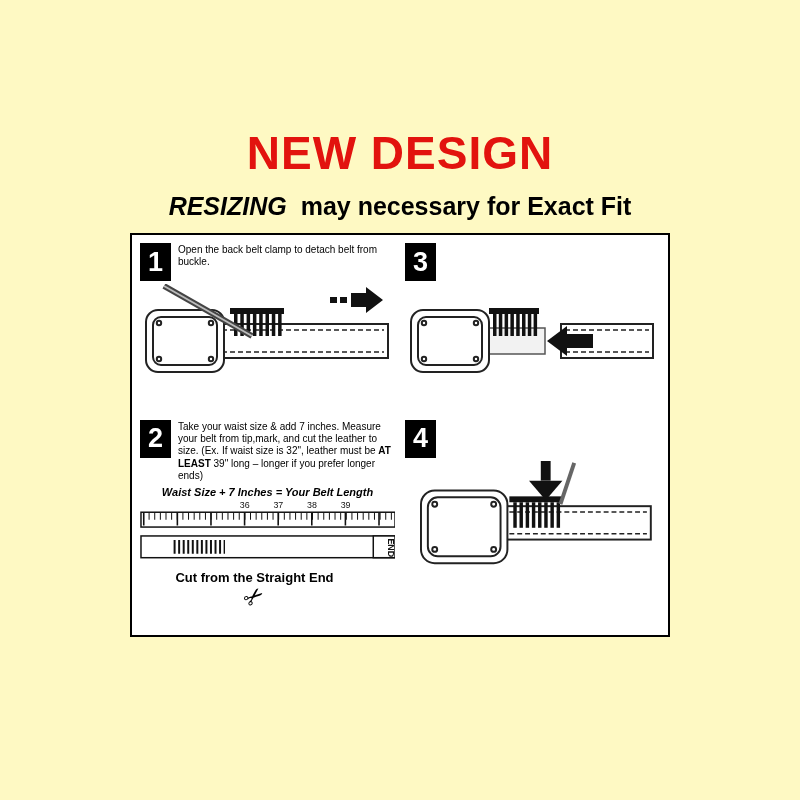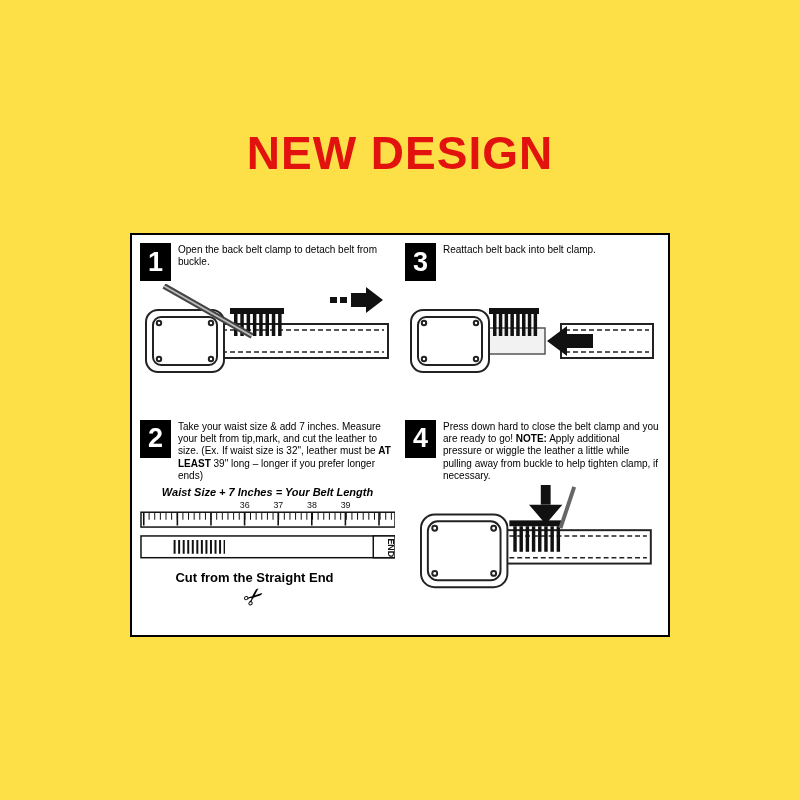--- a/index.html
+++ b/index.html
@@ -1,17 +1,17 @@
 <!DOCTYPE html>
 <html><head>
 <meta charset="utf-8">
 <style>
   html,body { margin:0; padding:0; background:#ffffff; }
   body { width:800px; height:800px; overflow:hidden; font-family:"Liberation Sans", sans-serif; color:#000; }
-  .sheet { position:relative; width:800px; height:800px; background:#fde047; }
+  .sheet { position:relative; width:800px; height:800px; background:#fef9c3; }
 
   .title { position:absolute; top:126px; left:0; width:100%; margin:0; text-align:center;
            font-size:46px; font-weight:700; letter-spacing:1px; color:#e2130e; }
   .subtitle { position:absolute; top:192px; left:0; width:100%; text-align:center;
               font-size:25px; font-weight:600; color:#000; }
   .subtitle .em { font-style:italic; font-weight:800; margin-right:7px; }
 
   .box { position:absolute; left:130px; top:233px; width:540px; height:404px; box-sizing:border-box;
          border:2px solid #000; padding:8px; background:#fff;
          display:grid; grid-template-columns:1fr 1fr; column-gap:10px; row-gap:6px; }
@@ -31,20 +31,23 @@
   .cut-text { font-size:13px; font-weight:700; }
   .scissors { font-size:24px; display:inline-block; transform:rotate(-40deg); line-height:1; }
 </style>
 </head>
 <body>
 
 <div class="sheet">
 
   <h1 class="title">NEW DESIGN</h1>
 
+  <div class="subtitle">
+    <span class="em">RESIZING</span><span> may necessary for Exact Fit</span>
+  </div>
 
   <div class="box">
 
     <div class="cell">
       <div class="step-head">
         <div class="badge">1</div>
         <div class="step-text">Open the back belt clamp to detach belt from buckle.</div>
       </div>
       <svg class="illus" width="250" height="112" viewBox="0 0 250 112">
         <rect x="78" y="40" width="170" height="34" fill="#fff" stroke="#222" stroke-width="2"></rect>
@@ -77,21 +80,20 @@
           <rect x="190" y="13" width="7" height="6"></rect>
           <rect x="200" y="13" width="7" height="6"></rect>
           <path d="M211 9 h15 v-6 l17 13 -17 13 v-6 h-15 z"></path>
         </g>
       </svg>
     </div>
 
     <div class="cell">
       <div class="step-head">
         <div class="badge">3</div>
-        <div class="step-text">Reattach belt back into belt clamp.</div>
       </div>
       <svg class="illus" width="250" height="112" viewBox="0 0 250 112">
         <rect x="84" y="44" width="56" height="26" fill="#f2f2f2" stroke="#555" stroke-width="1.5"></rect>
         <rect x="156" y="40" width="92" height="34" fill="#fff" stroke="#222" stroke-width="2"></rect>
         <line x1="160" y1="46" x2="244" y2="46" stroke="#222" stroke-width="1.5" stroke-dasharray="5 3"></line>
         <line x1="160" y1="68" x2="244" y2="68" stroke="#222" stroke-width="1.5" stroke-dasharray="5 3"></line>
         <g stroke="#222" fill="#fff" stroke-width="2">
           <rect x="6" y="26" width="78" height="62" rx="12"></rect>
           <rect x="13" y="33" width="64" height="48" rx="8"></rect>
           <circle cx="19" cy="39" r="2.2"></circle>
@@ -140,21 +142,20 @@
         <div class="cut-row">
           <span class="cut-text">Cut from the Straight End</span>
           <span class="scissors">✂</span>
         </div>
       </div>
     </div>
 
     <div class="cell">
       <div class="step-head">
         <div class="badge">4</div>
-        <div class="step-text"><span>Press down hard to close the belt clamp and you are ready to go! </span><span class="bold-inline">NOTE:</span><span> Apply additional pressure or wiggle the leather a little while pulling away from buckle to help tighten clamp, if necessary.</span></div>
       </div>
       <svg class="illus" width="250" height="110" viewBox="0 0 250 112">
         <rect x="100" y="46" width="148" height="34" fill="#fff" stroke="#222" stroke-width="2"></rect>
         <line x1="104" y1="52" x2="244" y2="52" stroke="#222" stroke-width="1.5" stroke-dasharray="5 3"></line>
         <line x1="104" y1="74" x2="244" y2="74" stroke="#222" stroke-width="1.5" stroke-dasharray="5 3"></line>
         <g stroke="#222" fill="#fff" stroke-width="2">
           <rect x="14" y="30" width="88" height="74" rx="14"></rect>
           <rect x="21" y="37" width="74" height="60" rx="10"></rect>
           <circle cx="28" cy="44" r="2.5"></circle>
             <circle cx="88" cy="44" r="2.5"></circle>

